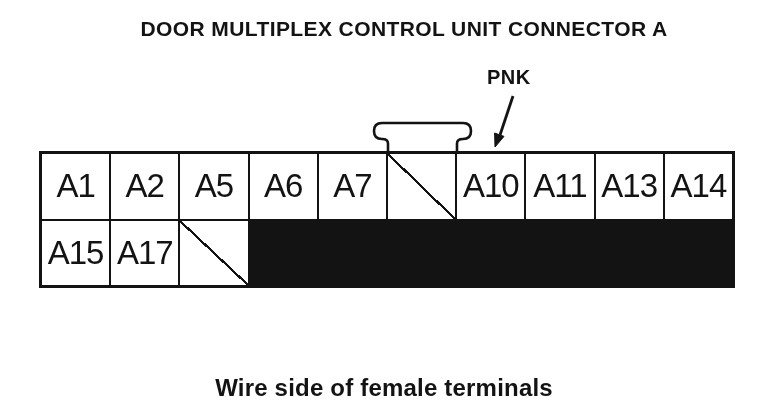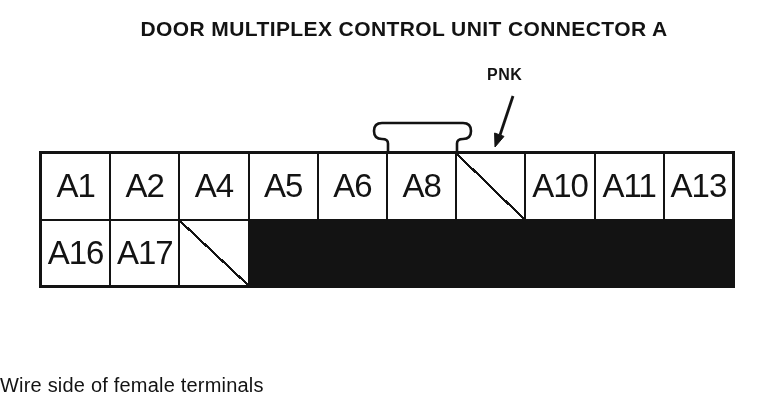--- a/index.html
+++ b/index.html
@@ -29,21 +29,21 @@
     font-size: 21px;
     font-weight: 700;
     letter-spacing: 0.4px;
     color: var(--ink);
     margin-left: 20px;
   }
   .pnk {
     position: absolute;
     left: 487px;
     top: 66px;
-    font-size: 16px;
+    font-size: 20px;
     font-weight: 700;
     letter-spacing: 0.5px;
     color: var(--ink);
   }
   .overlay {
     position: absolute;
     left: 0;
     top: 0;
     pointer-events: none;
   }
@@ -80,22 +80,23 @@
       var(--ink) calc(50% - 1.1px),
       var(--ink) calc(50% + 1.1px),
       transparent calc(50% + 1.1px)
     );
   }
   .caption {
     position: absolute;
     top: 374px;
     left: 0;
     width: 100%;
-    font-size: 20px;
-    font-weight: 400;
+    text-align: center;
+    font-size: 24px;
+    font-weight: 700;
     letter-spacing: 0.2px;
     color: var(--ink);
   }
 </style>
 </head>
 <body>
 
 <div class="stage">
 
   <div class="title">DOOR MULTIPLEX CONTROL UNIT CONNECTOR A</div>
@@ -114,28 +115,28 @@
              Q 457 139 457 143.5
              L 457 152" fill="#ffffff" stroke="#131313" stroke-width="2.6"></path>
 
     <line x1="513" y1="96" x2="500" y2="135" stroke="#131313" stroke-width="2.8"></line>
     <polygon points="495,147 504,136.4 494.6,133" fill="#131313" stroke="#131313" stroke-width="1"></polygon>
   </svg>
 
   <div class="grid">
       <div class="cell">A1</div>
       <div class="cell">A2</div>
-      <div class="cell">A4</div>
       <div class="cell">A5</div>
       <div class="cell">A6</div>
-      <div class="cell">A8</div>
+      <div class="cell">A7</div>
       <div class="cell slash"></div>
       <div class="cell">A10</div>
       <div class="cell">A11</div>
       <div class="cell">A13</div>
-      <div class="cell">A16</div>
+      <div class="cell">A14</div>
+      <div class="cell">A15</div>
       <div class="cell">A17</div>
       <div class="cell slash"></div>
     </div>
 
   <div class="caption">Wire side of female terminals</div>
 
 </div>
 
 </body></html>

